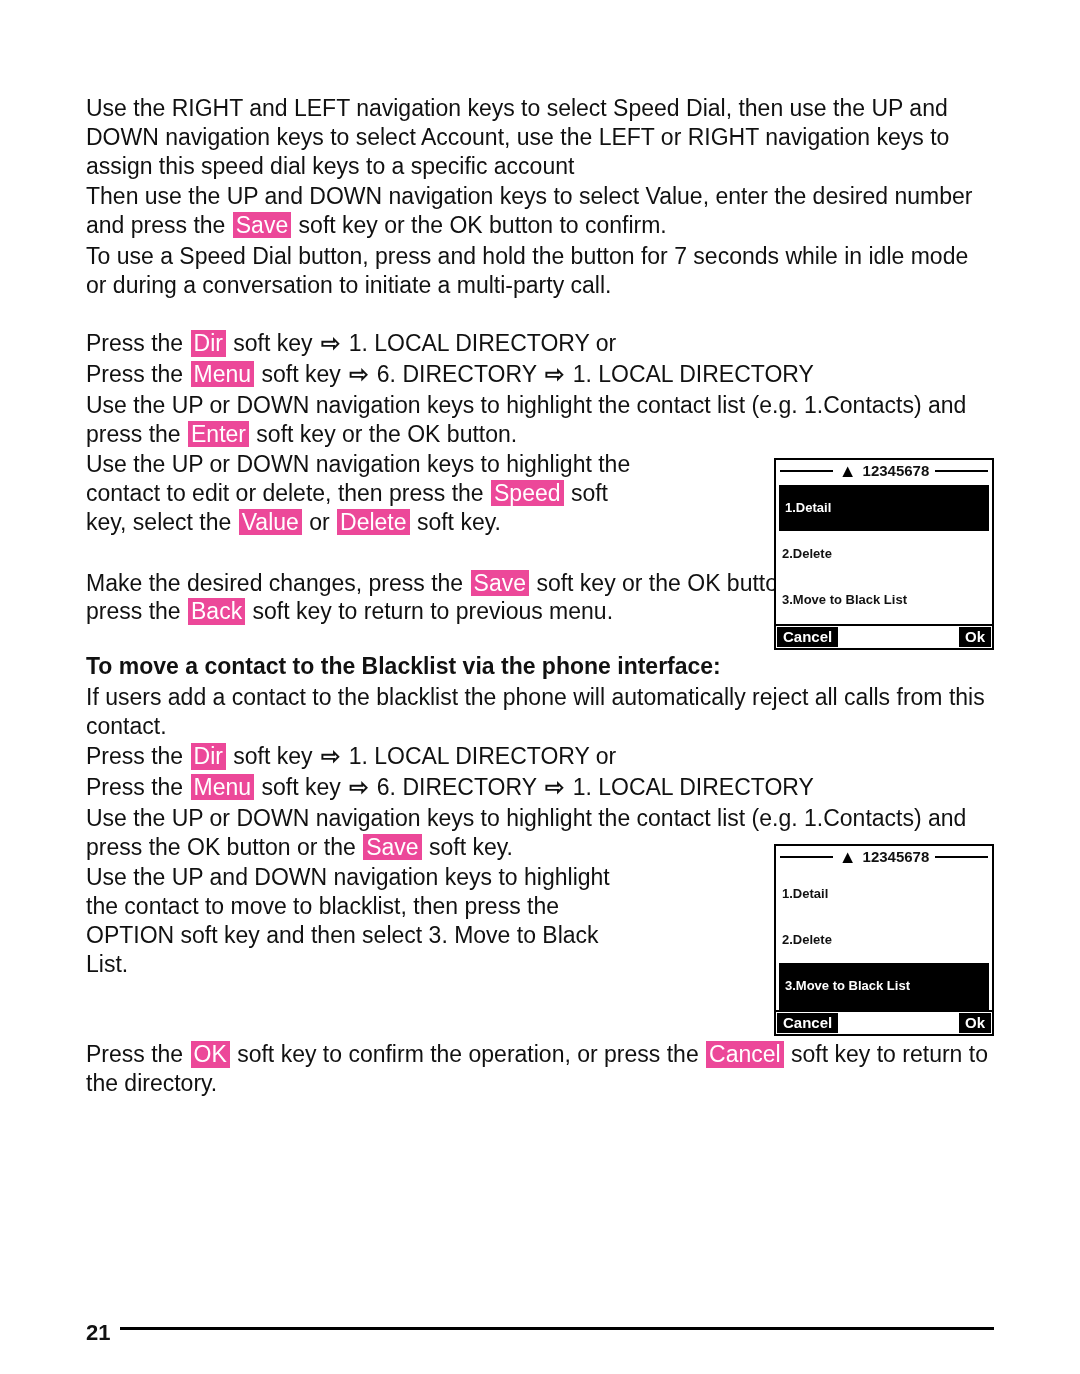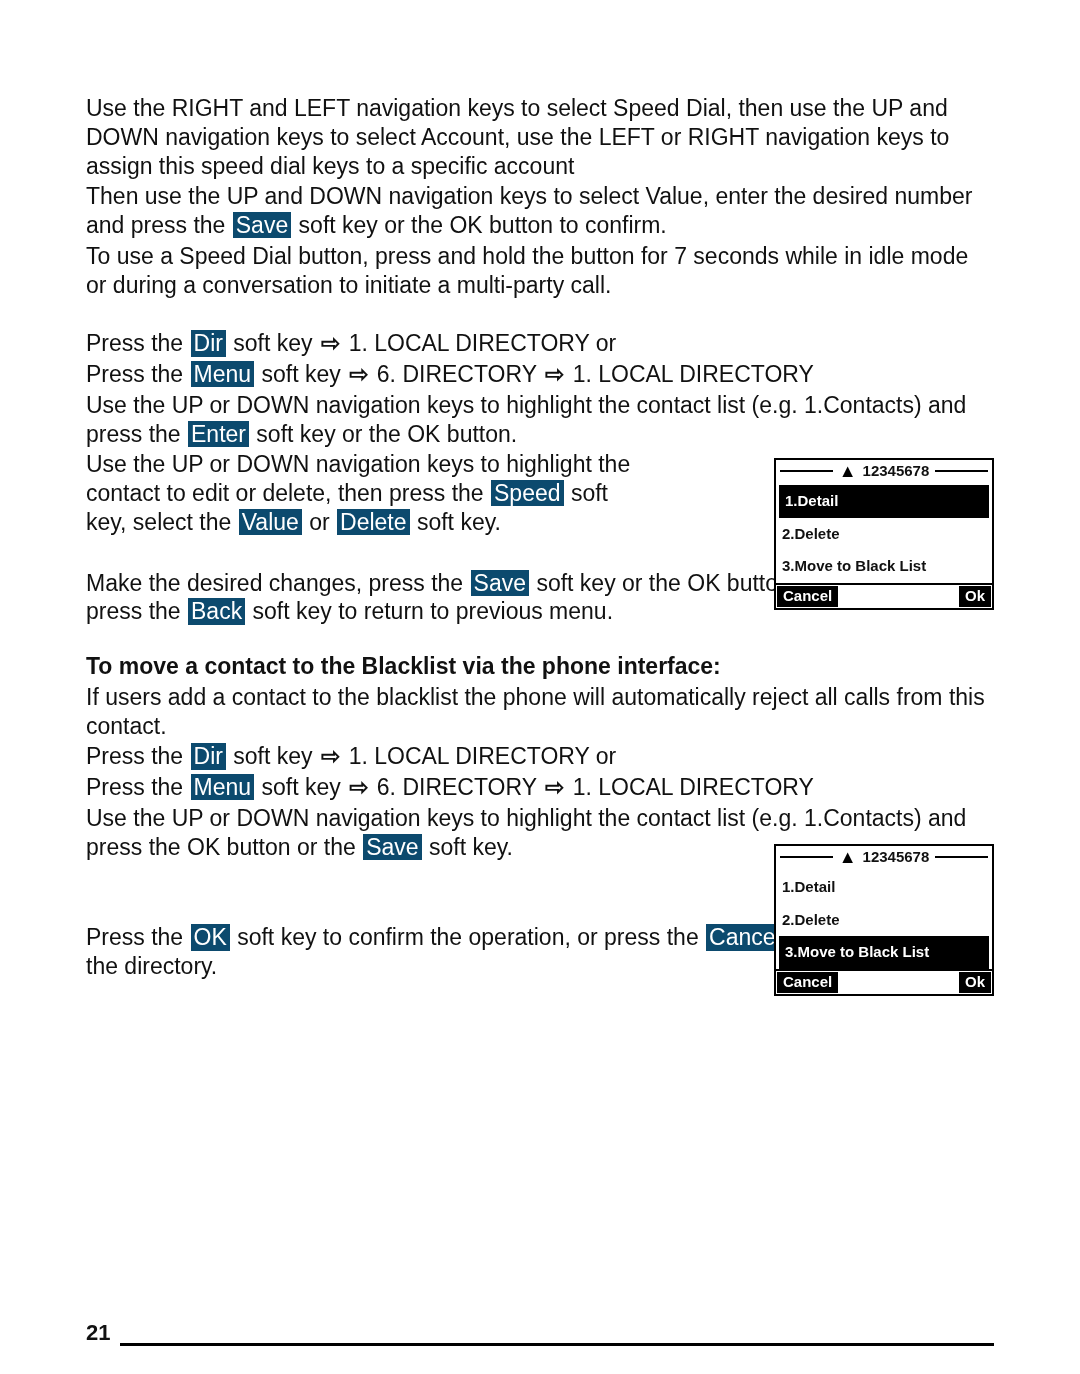--- a/index.html
+++ b/index.html
@@ -22,21 +22,21 @@
   }
   p { margin: 0 0 2px 0; }
   .block { margin-bottom: 30px; }
   .heading {
     font-weight: bold;
     font-size: 23px;
     margin-top: 20px;
     margin-bottom: 2px;
   }
   .key {
-    background: #0c4a6e;
+    background: #ec4899;
     color: #fff;
     padding: 0 3px;
     margin: 0 1px;
     display: inline-block;
     line-height: 1.15;
   }
   .arrow {
     display: inline-block;
     padding: 0 2px;
     font-weight: bold;
@@ -59,23 +59,23 @@
     font-weight: bold;
     gap: 6px;
     font-size: 15px;
   }
   .screen .toprow .line {
     flex: 1;
     height: 2px;
     background: #000;
   }
   .screen .row {
-    padding: 7px 6px;
-    font-weight: bold;
-    font-size: 15px;
+    padding: 15px 6px;
+    font-weight: bold;
+    font-size: 13px;
   }
   .screen .row.sel {
     background: #000;
     color: #fff;
     margin: 0 3px;
   }
   .screen .soft {
     display: flex;
     border-top: 2px solid #000;
     font-weight: bold;
@@ -93,21 +93,21 @@
     font-size: 18px;
     line-height: 1;
     color: #000;
   }
   .footer {
     position: absolute;
     bottom: 36px;
     left: 86px;
     right: 86px;
     display: flex;
-    align-items: flex-end;
+    align-items: flex-start;
     font-weight: bold;
     font-size: 22px;
   }
   .footer .pnum { margin-right: 10px; }
   .footer .rule {
     flex: 1;
     height: 3px;
     background: #000;
     margin-top: 8px;
   }
@@ -187,20 +187,21 @@
     <div class="row">1.Detail</div>
     <div class="row">2.Delete</div>
     <div class="row sel">3.Move to Black List</div>
     <div class="soft">
       <span class="softbtn">Cancel</span>
       <span class="softspacer"></span>
       <span class="softbtn">Ok</span>
     </div>
   </div>
 
+  <p class="narrow">Use the UP and DOWN navigation keys to highlight the contact to move to blacklist, then press the OPTION soft key and then select 3. Move to Black List.</p>
 
   <div style="height:60px"></div>
 
   <p>
     <span>Press the </span><span class="key">OK</span><span> soft key to confirm the operation, or press the </span><span class="key">Cancel</span><span> soft key to return to the directory.</span>
   </p>
 
   <div class="footer">
     <span class="pnum">21</span>
     <span class="rule"></span>

